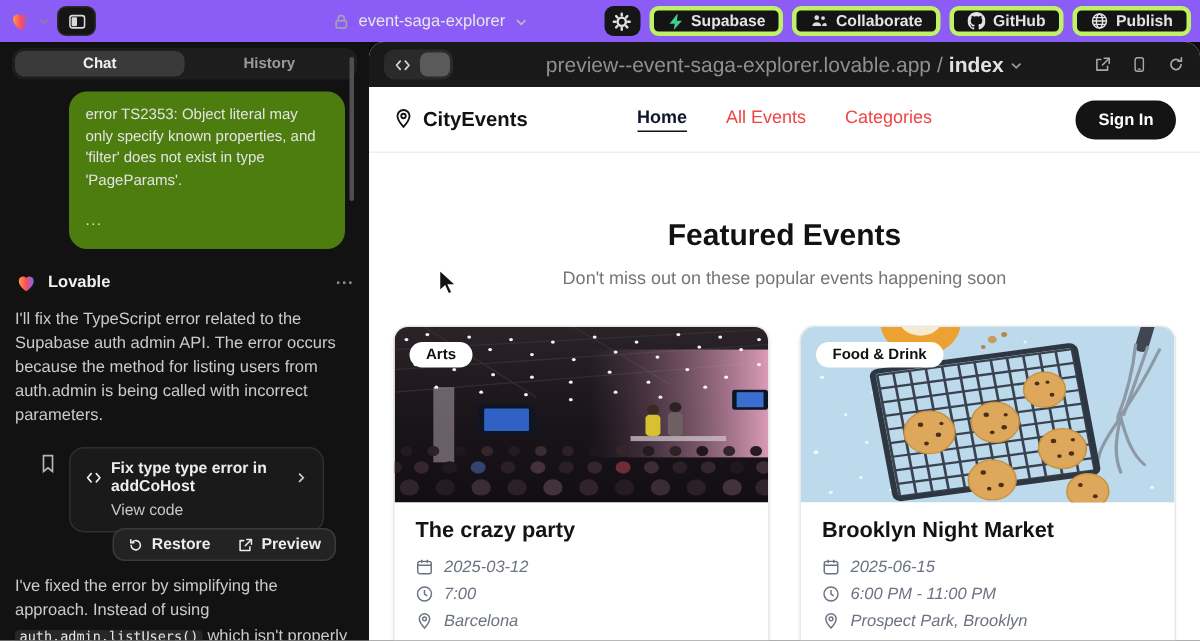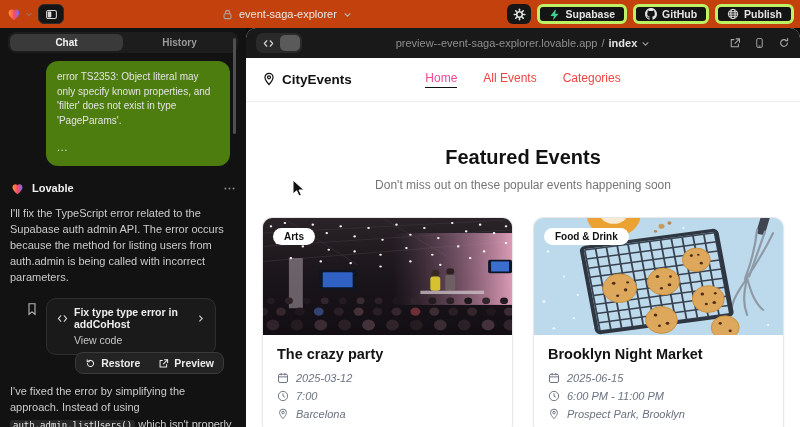--- a/index.html
+++ b/index.html
@@ -1,20 +1,20 @@
 <!DOCTYPE html>
 <html><head>
 <meta charset="utf-8">
 <style>
   * { margin:0; padding:0; box-sizing:border-box; }
   html,body { width:800px; height:427px; overflow:hidden; }
   body { background:#0c0c0c; font-family:"Liberation Sans", sans-serif; position:relative; }
 
   
-  .topbar { height:28px; display:flex; align-items:center; padding:0 6px; position:relative; background:#c2410c; }
+  .topbar { height:28px; display:flex; align-items:center; padding:0 6px; position:relative; background:#8b5cf6; }
   .tb-left { display:flex; align-items:center; gap:5px; }
   .logo-btn { display:flex; align-items:center; gap:3px; background:none; border:none; cursor:pointer; }
   .panel-btn { width:26px; height:20px; border:1px solid #2c2c2c; border-radius:6px; background:#151515; display:flex; align-items:center; justify-content:center; }
   .tb-project { position:absolute; left:222px; top:0; height:28px; display:flex; align-items:center; gap:6px; color:#e8e8e8; font-size:11px; font-weight:500; }
   .tb-right { margin-left:auto; display:flex; align-items:center; gap:6px; }
   .tb-btn { height:20px; padding:0 9px; border-radius:6px; border:3px solid #bef264; background:#141414; color:#e3e3e3; font-size:10.5px; font-weight:600; display:inline-flex; align-items:center; gap:5px; font-family:"Liberation Sans", sans-serif; cursor:pointer; }
   .icon-only { width:24px; padding:0; justify-content:center; border:none; background:#161616; }
 
   
   .main { display:flex; height:399px; }
@@ -42,32 +42,32 @@
   .restore-row { display:flex; justify-content:flex-end; margin:-3px 12px 0 0; position:relative; z-index:2; }
   .btn-group { display:flex; background:#232323; border:1px solid #3a3a3a; border-radius:8px; overflow:hidden; }
   .group-btn { display:flex; align-items:center; gap:5px; padding:4px 9px; background:transparent; border:none; color:#ececec; font-size:10.5px; font-weight:600; font-family:"Liberation Sans", sans-serif; cursor:pointer; }
 
   
   .preview-panel { flex:1; display:flex; flex-direction:column; border-top-left-radius:10px; border-top-right-radius:10px; overflow:hidden; background:#ffffff; }
   .preview-topbar { height:30px; background:#191919; display:flex; align-items:center; padding:0 10px; position:relative; }
   .code-toggle { display:flex; background:#2a2a2a; border-radius:7px; padding:2px; gap:2px; position:relative; z-index:2; }
   .seg { width:20px; height:16px; border-radius:5px; border:none; background:transparent; display:flex; align-items:center; justify-content:center; color:#d5d5d5; cursor:pointer; }
   .seg.view-seg { background:#5a5a5a; }
-  .url-wrap { position:absolute; left:0; right:0; display:flex; justify-content:center; align-items:center; gap:4px; font-size:11px; color:#8f8f8f; }
+  .url-wrap { position:absolute; left:0; right:0; display:flex; justify-content:center; align-items:center; gap:4px; font-size:14px; color:#8f8f8f; }
   .url-page { color:#e2e2e2; font-weight:600; }
   .pt-right { margin-left:auto; display:flex; align-items:center; gap:13px; color:#a8a8a8; position:relative; z-index:2; }
   .pt-icon { background:none; border:none; color:#a8a8a8; display:flex; cursor:pointer; }
 
   
   .site { flex:1; background:#fff; position:relative; overflow:hidden; }
   .site-header { height:44px; display:flex; align-items:center; padding:0 16px; border-bottom:1px solid #ededed; position:relative; }
   .brand { display:flex; align-items:flex-start; gap:6px; font-size:13.5px; font-weight:700; color:#121212; position:relative; z-index:2; cursor:pointer; }
   .site-nav { position:absolute; left:0; right:0; display:flex; justify-content:center; gap:26px; font-size:12px; }
   .nav-link { color:#ef4444; text-decoration:none; cursor:pointer; }
-  .nav-link.active { color:#ec4899; font-weight:400; border-bottom:1.5px solid #111; padding-bottom:2px; }
+  .nav-link.active { color:#0f172a; font-weight:700; border-bottom:1.5px solid #111; padding-bottom:2px; }
   .signin { margin-left:auto; background:#141414; color:#fff; border:none; font-size:11px; font-weight:600; padding:7px 15px; border-radius:999px; position:relative; z-index:2; font-family:"Liberation Sans", sans-serif; cursor:pointer; }
   .hero { text-align:center; padding-top:44px; }
   .hero h2 { font-size:20px; font-weight:700; color:#121212; }
   .hero p { margin-top:9px; font-size:12px; color:#757575; }
   .cards { display:flex; gap:20px; padding:0 16px; margin-top:25px; }
   .card { flex:1; border:1px solid #e8e8e8; border-radius:10px; overflow:hidden; background:#fff; box-shadow:0 1px 3px rgba(0,0,0,.05); cursor:pointer; }
   .card-media { height:117px; position:relative; }
   .card-media svg { width:100%; height:100%; display:block; }
   .badge { position:absolute; top:10px; left:10px; background:#fff; border-radius:999px; padding:3px 11px; font-size:10px; font-weight:700; color:#111; }
   .card-body { padding:11px 14px 14px; }
@@ -147,20 +147,31 @@
             </svg>
         </span>
       </button>
       <button class="tb-btn">
         <span style="display:flex">
           <svg width="11" height="11" viewBox="0 0 16 16">
               <path d="M9 1 2 10h5l-1 6 8-9H9l1-6z" fill="#3ecf8e"></path>
             </svg>
         </span>
         <span>Supabase</span>
+      </button>
+      <button class="tb-btn">
+        <span style="display:flex">
+          <svg width="12" height="12" viewBox="0 0 16 16" fill="#dcdcdc">
+              <circle cx="6" cy="5" r="2.1"></circle>
+              <path d="M2 12.5c0-2.1 1.8-3.3 4-3.3s4 1.2 4 3.3z"></path>
+              <circle cx="11.6" cy="5.4" r="1.7"></circle>
+              <path d="M10.8 12.5c0-1.6.8-2.7 3.2-2.7 0 0 .9 1 .9 2.7z"></path>
+            </svg>
+        </span>
+        <span>Collaborate</span>
       </button>
       <button class="tb-btn">
         <span style="display:flex">
           <svg width="12" height="12" viewBox="0 0 16 16" fill="#e3e3e3">
               <path d="M8 0C3.58 0 0 3.58 0 8c0 3.54 2.29 6.53 5.47 7.59.4.07.55-.17.55-.38 0-.19-.01-.82-.01-1.49-2.01.37-2.53-.49-2.69-.94-.09-.23-.48-.94-.82-1.13-.28-.15-.68-.52-.01-.53.63-.01 1.08.58 1.23.82.72 1.21 1.87.87 2.33.66.07-.52.28-.87.51-1.07-1.78-.2-3.64-.89-3.64-3.95 0-.87.31-1.59.82-2.15-.08-.2-.36-1.02.08-2.12 0 0 .67-.21 2.2.82.64-.18 1.32-.27 2-.27s1.36.09 2 .27c1.53-1.04 2.2-.82 2.2-.82.44 1.1.16 1.92.08 2.12.51.56.82 1.27.82 2.15 0 3.07-1.87 3.75-3.65 3.95.29.25.54.73.54 1.48 0 1.07-.01 1.93-.01 2.2 0 .21.15.46.55.38A8.01 8.01 0 0 0 16 8c0-4.42-3.58-8-8-8z"></path>
             </svg>
         </span>
         <span>GitHub</span>
       </button>
       <button class="tb-btn">
@@ -317,20 +328,21 @@
                   <circle cx="8" cy="6.1" r="1.7"></circle>
                 </svg>
             </span>
             <span>CityEvents</span>
           </div>
           <nav class="site-nav">
             <a class="nav-link active">Home</a>
             <a class="nav-link">All Events</a>
             <a class="nav-link">Categories</a>
           </nav>
+          <button class="signin">Sign In</button>
         </header>
 
         <div class="hero">
           <h2>Featured Events</h2>
           <p>Don't miss out on these popular events happening soon</p>
         </div>
 
         <div class="cards">
 
           <article class="card">

